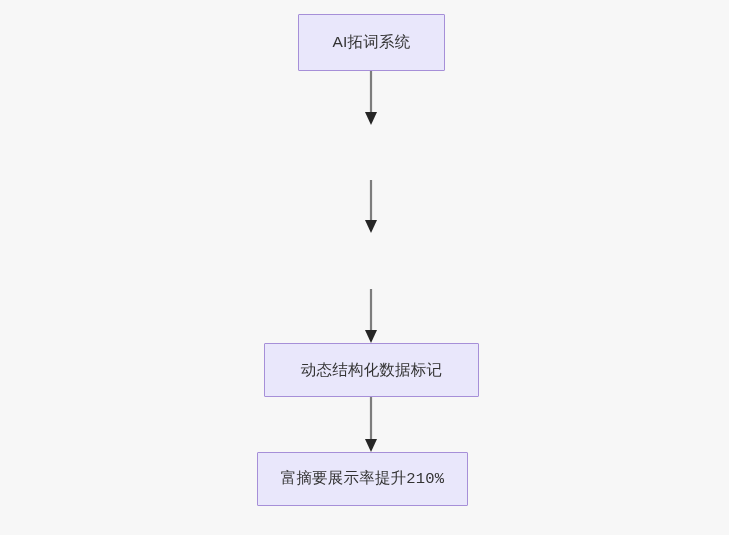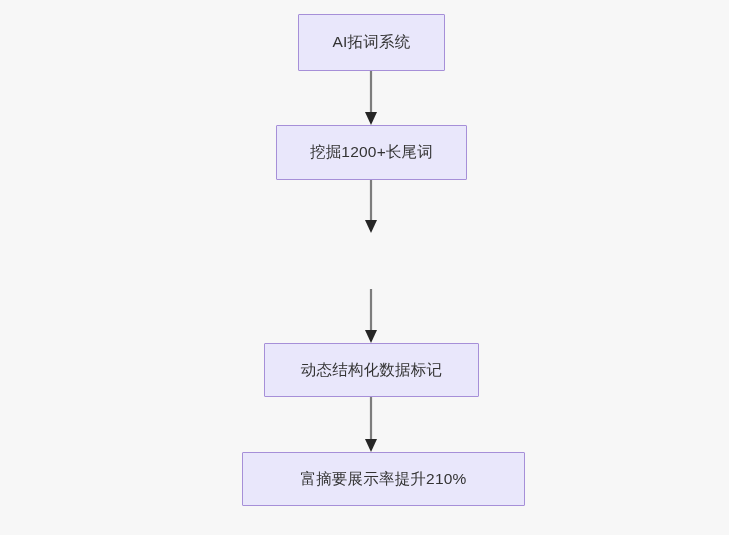--- a/index.html
+++ b/index.html
@@ -44,21 +44,21 @@
     display: block;
     text-align: center;
     color: #333333;
   }
 
   
   #node-1 { left: 298px; top: 14px;  width: 147px; height: 57px; }
   #node-2 { left: 276px; top: 125px; width: 191px; height: 55px; }
   #node-3 { left: 261px; top: 233px; width: 221px; height: 56px; }
   #node-4 { left: 264px; top: 343px; width: 215px; height: 54px; }
-  #node-5 { left: 242px; top: 452px; width: 283px; height: 54px; }
+  #node-5 { left: 257px; top: 452px; width: 211px; height: 54px; font-family: Liberation Mono, monospace; }
 
   
   .edge {
     position: absolute;
     left: 0;
     top: 0;
     width: 729px;
     height: 535px;
     z-index: 1;
     pointer-events: none;
@@ -98,23 +98,20 @@
     <g>
       <line class="edge-line" x1="371" y1="397" x2="371" y2="444"></line>
       <polygon class="edge-head" points="371,452 365,439 377,439"></polygon>
     </g>
   </svg>
 
   <div class="node" id="node-1">
     <span class="node-label">AI拓词系统</span>
   </div>
 
-  <div class="node" id="node-2">
-    <span class="node-label">挖掘1200+长尾词</span>
-  </div>
 
 
   <div class="node" id="node-4">
     <span class="node-label">动态结构化数据标记</span>
   </div>
 
   <div class="node" id="node-5">
     <span class="node-label">富摘要展示率提升210%</span>
   </div>
 

